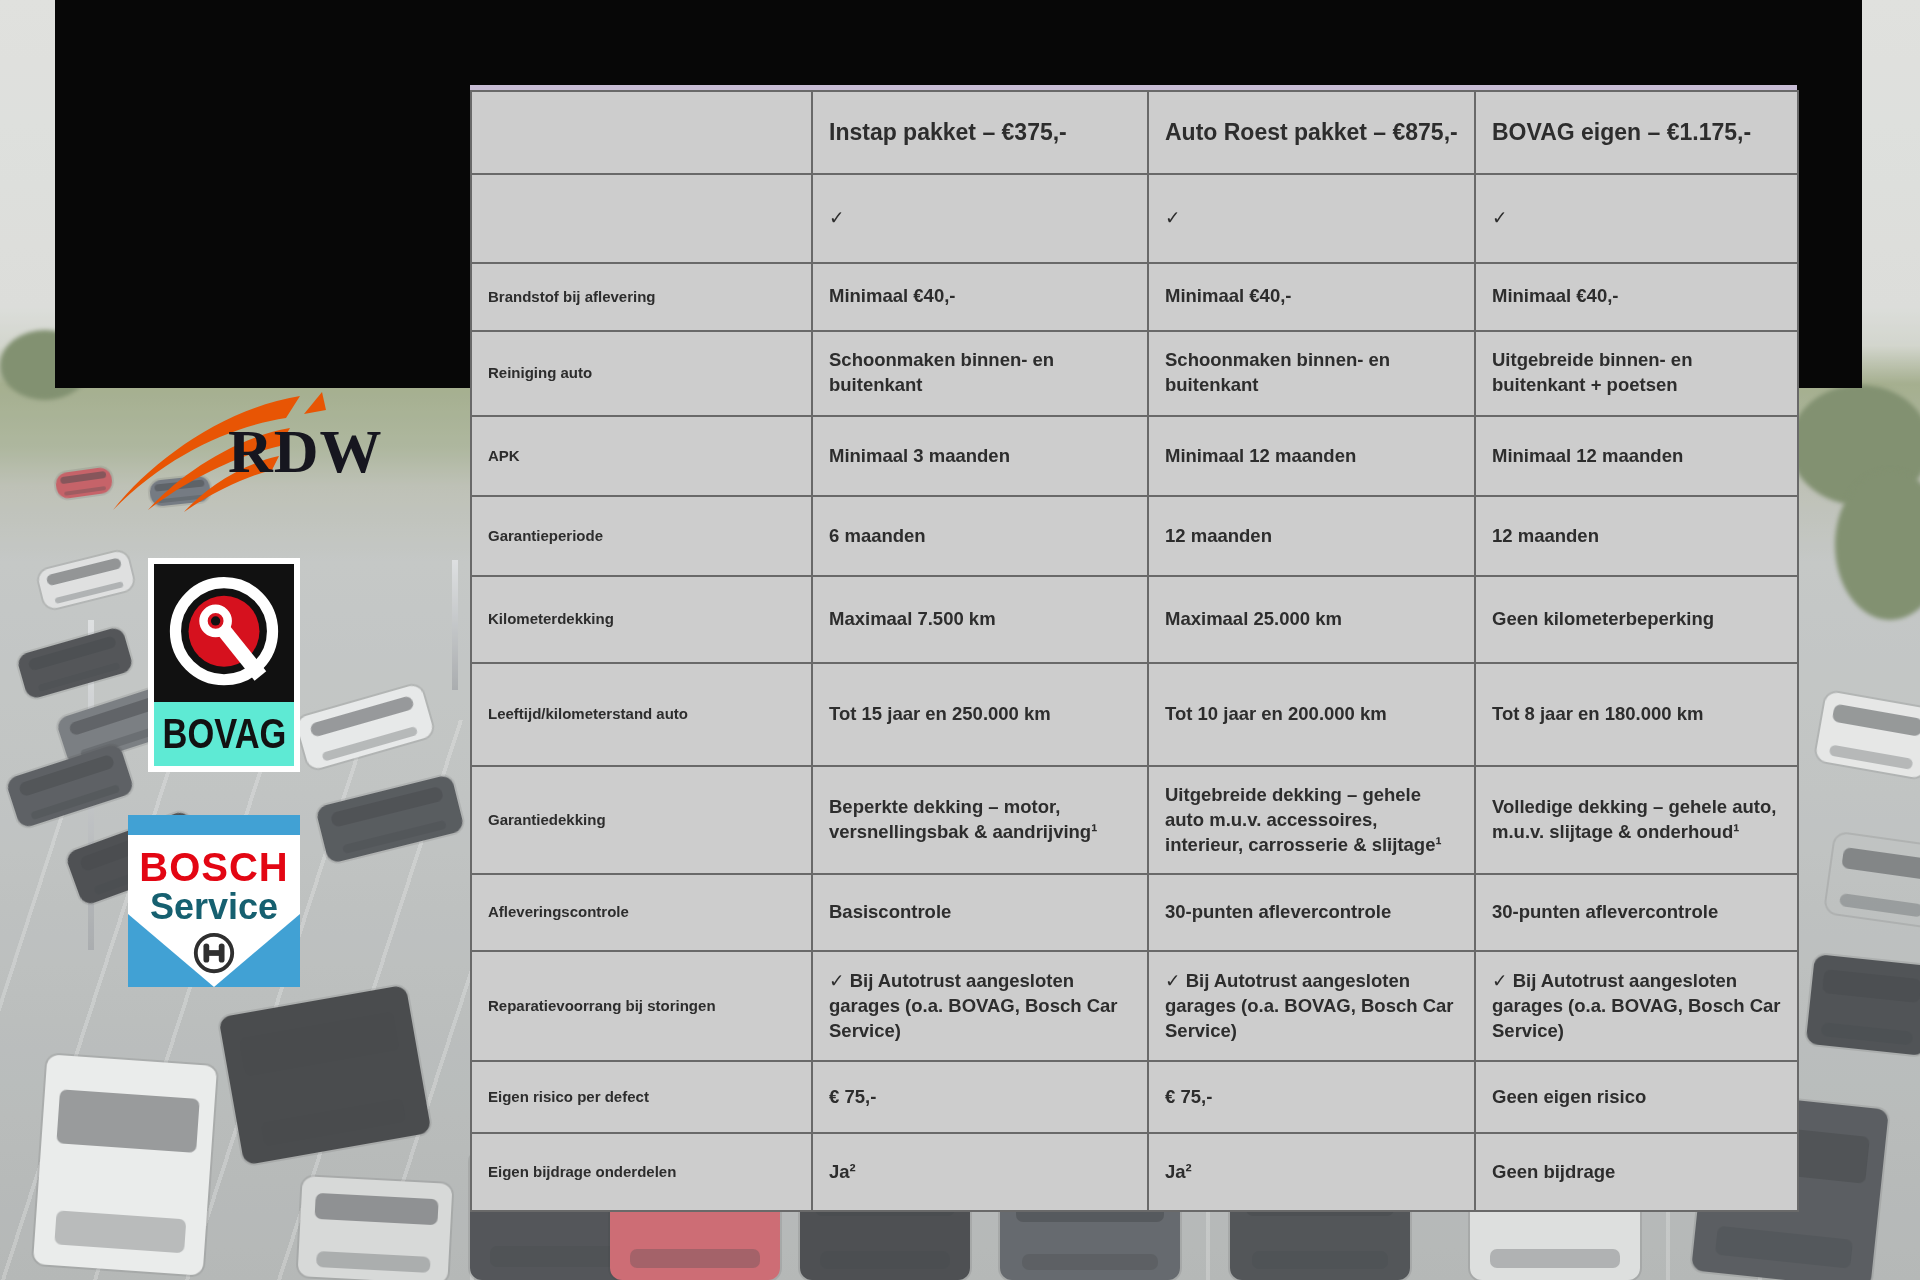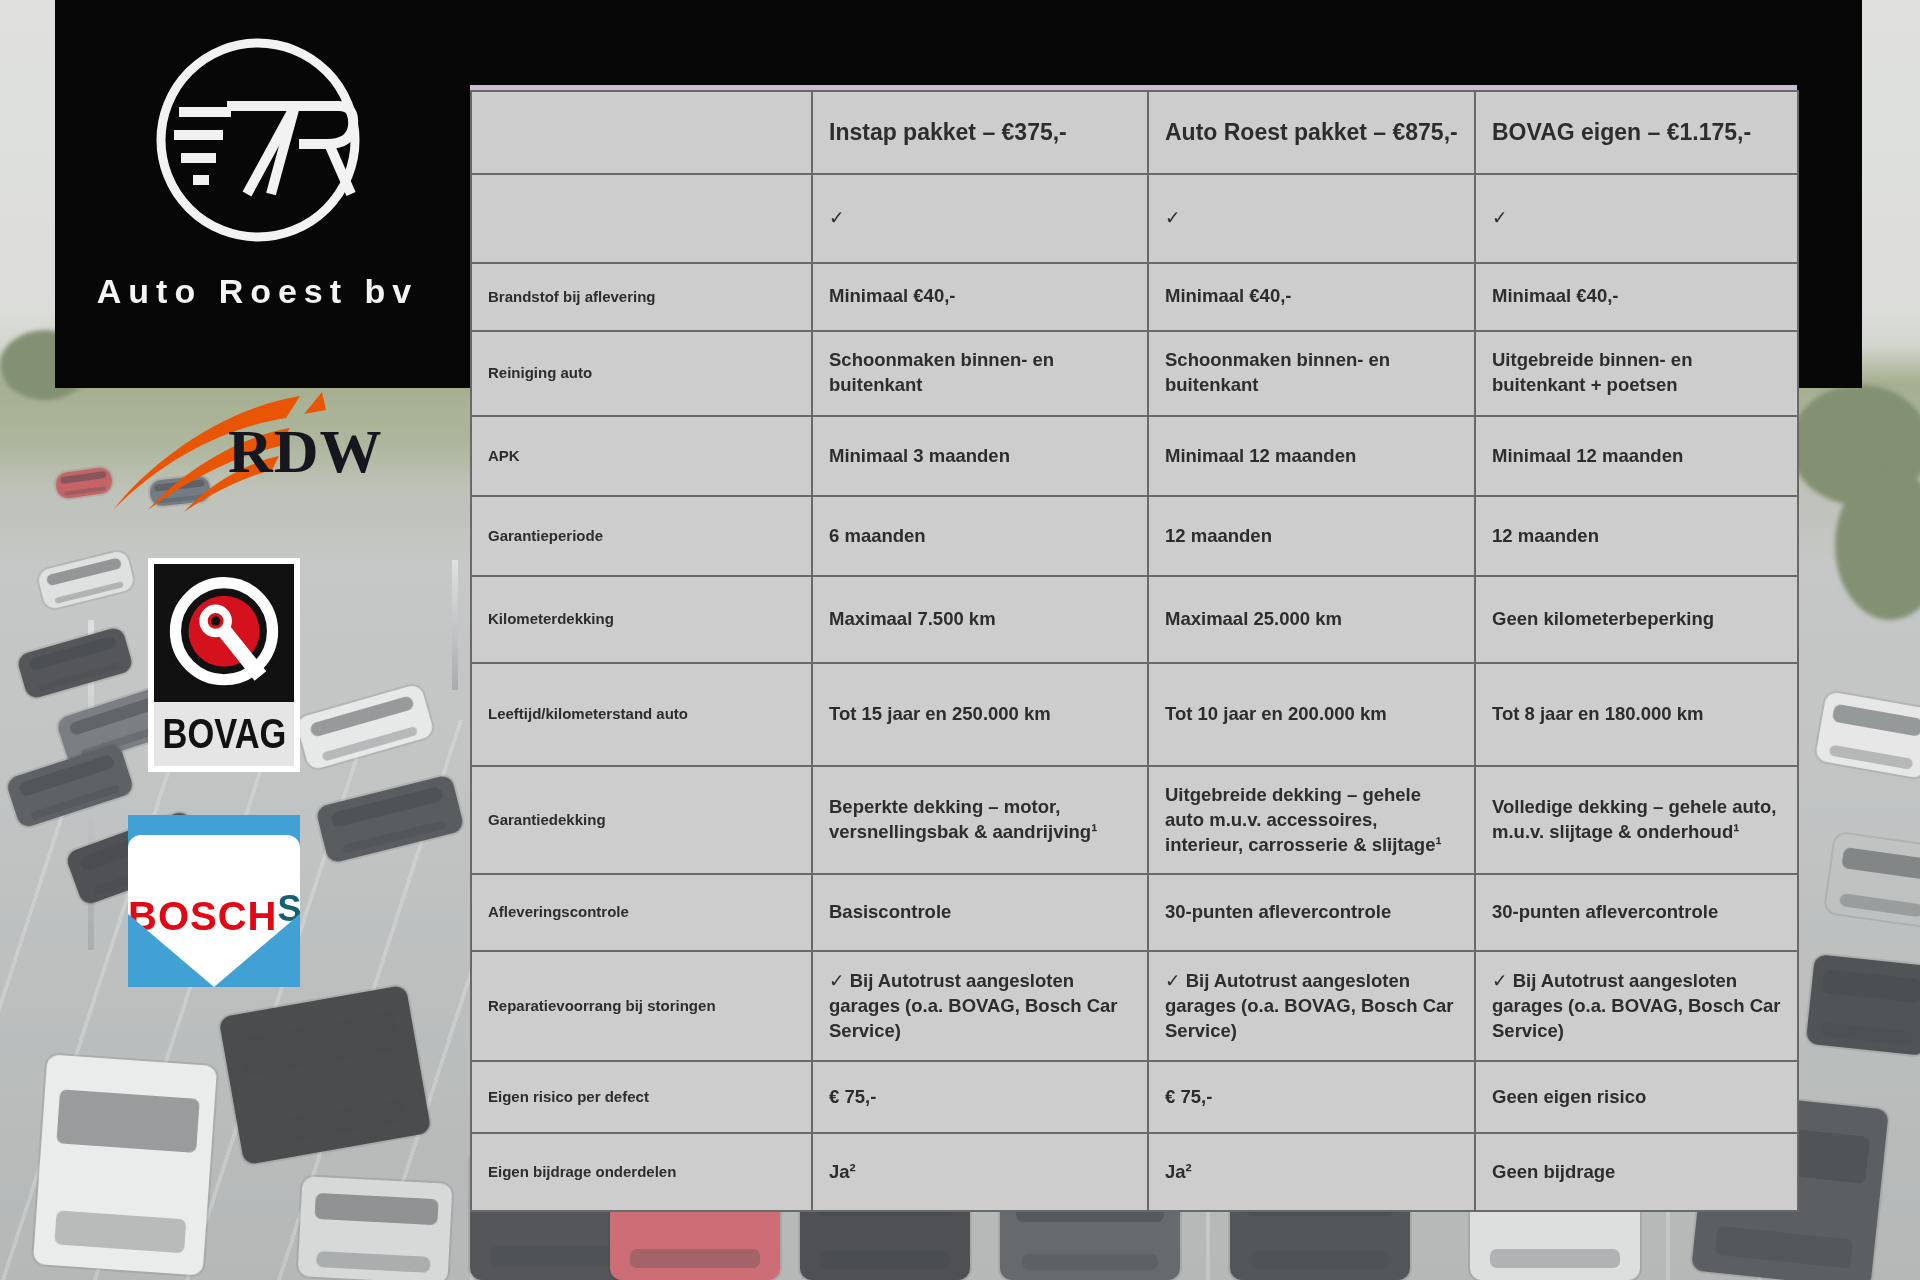--- a/index.html
+++ b/index.html
@@ -40,28 +40,28 @@
     margin-top:14px;white-space:nowrap;}
 
   
   .rdw{position:absolute;left:108px;top:392px;width:300px;height:140px;z-index:3;}
   .rdw-text{position:absolute;left:120px;top:24px;
     font-family:"Liberation Serif","DejaVu Serif",serif;font-weight:bold;
     font-size:62px;color:#16161f;letter-spacing:1px;}
   .bovag{position:absolute;left:148px;top:558px;width:152px;height:214px;z-index:3;
     background:#ffffff;padding:6px;box-sizing:border-box;}
   .bovag-band{position:absolute;left:6px;right:6px;bottom:6px;height:64px;
-    background:#e5e5e5;display:flex;align-items:center;justify-content:center;}
+    background:#5eead4;display:flex;align-items:center;justify-content:center;}
   .bovag-word{font-size:42px;font-weight:bold;color:#121212;
     transform:scaleX(.82);letter-spacing:0px;}
   .bosch{position:absolute;left:128px;top:815px;width:172px;height:172px;z-index:3;
     background:#41a1d4;}
   .bosch-shield{position:absolute;left:0;right:0;top:20px;bottom:0;background:#ffffff;
     clip-path:polygon(0 0,100% 0,100% 52%,50% 100%,0 52%);
-    display:flex;align-items:center;border-radius:13px;}
+    display:flex;flex-direction:column;align-items:center;}
   .bosch-word1{font-size:40px;font-weight:bold;color:#e30613;margin-top:10px;letter-spacing:1px;}
   .bosch-word2{font-size:36px;font-weight:bold;color:#166070;margin-top:-4px;}
 
   
   .tbl-accent{position:absolute;left:470px;top:85px;width:1327px;height:6px;
     background:#c8bdd5;z-index:4;}
   table.pkg{position:absolute;left:470px;top:90px;width:1327px;height:1122px;z-index:4;
     border-collapse:collapse;table-layout:fixed;background:#6d28d9;}
   table.pkg th,table.pkg td{border:2px solid #696969;background:#cdcdcd;
     text-align:left;vertical-align:middle;padding:8px 16px;
@@ -109,36 +109,20 @@
     <div class="car" style="left:1470px;top:1160px;width:170px;height:120px;background:#d7d9d8;"></div>
     <div class="car" style="left:1700px;top:1100px;width:180px;height:180px;background:#2c3035;transform:rotate(6deg);"></div>
     <div class="car" style="left:1820px;top:700px;width:110px;height:70px;background:#e2e4e3;transform:rotate(10deg);"></div>
     <div class="car" style="left:1830px;top:840px;width:110px;height:80px;background:#505miss55;transform:rotate(8deg);"></div>
     <div class="car" style="left:1810px;top:960px;width:120px;height:90px;background:#1f2327;transform:rotate(6deg);"></div>
     <div class="haze"></div>
   </div>
 
   <div class="black-band"></div>
 
-  <div class="logo-box">
-    <svg class="logo-mark" width="230" height="230" viewBox="0 0 230 230">
-      <circle cx="115" cy="112" r="97" fill="none" stroke="#f2f2f2" stroke-width="9"></circle>
-      <g stroke="#f2f2f2" stroke-width="10" fill="none">
-        <path d="M36 84 H88"></path>
-        <path d="M31 107 H80"></path>
-        <path d="M38 130 H73"></path>
-        <path d="M50 152 H66"></path>
-        <path d="M84 78 H152 L104 166"></path>
-        <path d="M128 166 L152 78"></path>
-        <path d="M152 78 H196 Q212 78 210 98 Q208 116 184 116 H156"></path>
-        <path d="M186 116 L208 166"></path>
-      </g>
-    </svg>
-    <div class="dealer-name">Auto Roest bv</div>
-  </div>
 
   <div class="rdw">
     <svg width="230" height="130" viewBox="0 0 230 130" style="position:absolute;left:0;top:0;">
       <g fill="#e85504">
         <path d="M5 118 C60 62 125 34 178 26 L192 4 C118 16 46 66 5 118 Z"></path>
         <path d="M40 118 C88 82 136 62 172 54 L182 36 C124 46 68 86 40 118 Z"></path>
         <path d="M76 120 C108 98 140 84 164 78 L171 64 C130 73 96 98 76 120 Z"></path>
         <path d="M196 22 L214 0 L218 18 Z"></path>
       </g>
     </svg>

